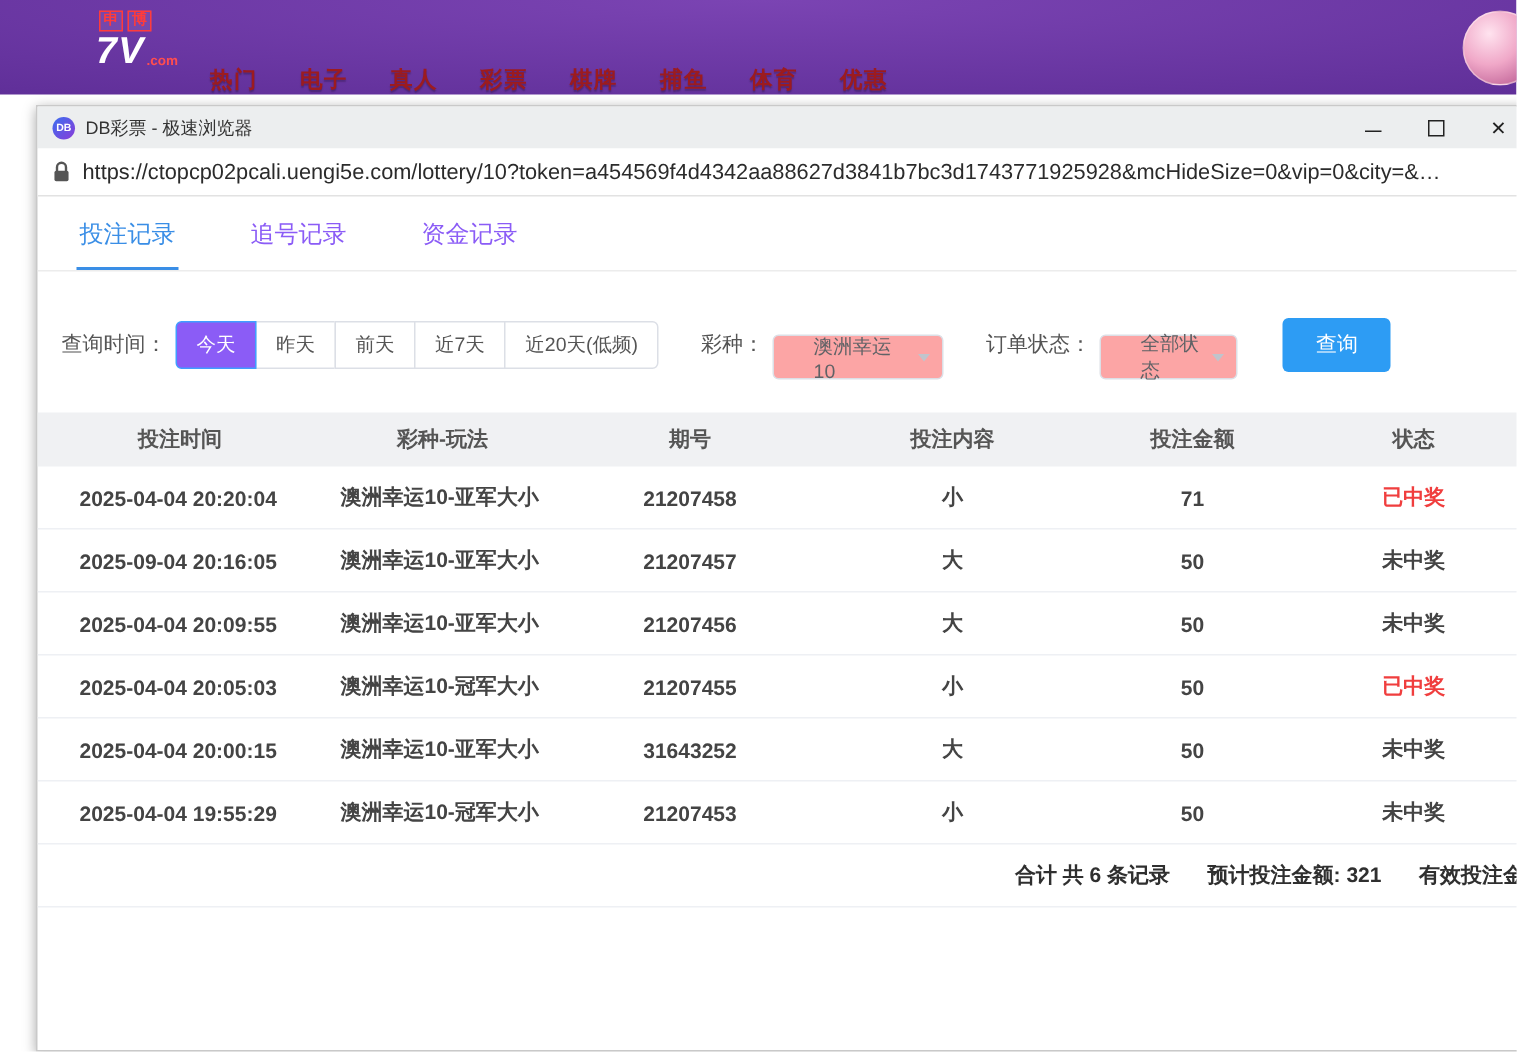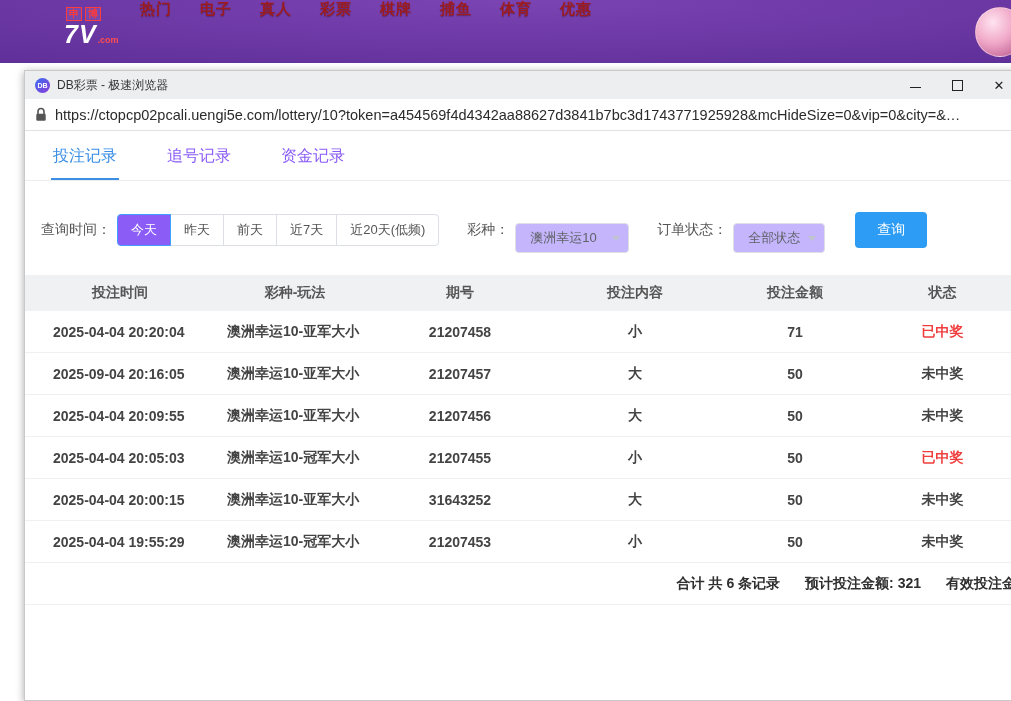--- a/index.html
+++ b/index.html
@@ -16,21 +16,21 @@
   }
   .logo { position:absolute; left:64px; top:7px; width:56px; cursor:pointer; }
   .logo-top { display:flex; gap:3px; margin-left:2px; }
   .logo-char {
     font-size:10px; line-height:12px; color:#ff3b3b;
     border:1px solid #ff3b3b; padding:0 2px; font-weight:bold; background:rgba(255,255,255,0.08);
   }
   .logo-bottom { display:flex; align-items:flex-end; }
   .logo-main { font-size:25px; line-height:26px; font-weight:bold; font-style:italic; color:#ffffff; letter-spacing:1px; }
   .logo-suffix { font-size:9px; font-weight:bold; color:#ff4d4f; margin-left:1px; line-height:14px; }
-  .site-nav { position:absolute; left:126px; top:0; height:63px; display:flex; align-items:flex-start; }
+  .site-nav { position:absolute; left:126px; top:0; height:63px; display:flex; align-items:flex-end; }
   .nav-item {
     width:60px; text-align:center; font-size:15px; font-weight:bold;
     color:#9c1b1f; letter-spacing:1px; cursor:pointer;
     text-shadow:0 1px 1px rgba(0,0,0,0.25);
   }
   .avatar {
     position:absolute; right:-14px; top:7px; width:48px; height:48px; border-radius:50%;
     background: radial-gradient(circle at 35% 30%, #ffe3ef 0%, #f0a8c8 45%, #c76d9e 80%, #8e4a74 100%);
     border:1px solid rgba(255,255,255,0.4);
   }
@@ -75,23 +75,23 @@
   .time-group { display:inline-flex; }
   .time-btn {
     height:32px; padding:0 13px; background:#fff; border:1px solid #dcdfe6; color:#555;
     font-size:13px; margin-left:-1px; cursor:pointer; font-family:inherit;
   }
   .time-btn:first-child { border-radius:4px 0 0 4px; margin-left:0; }
   .time-btn:last-child { border-radius:0 4px 4px 0; }
   .time-btn.active { background:#8b5cf6; border-color:#409eff; color:#fff; position:relative; }
   .gap28 { margin-left:28px; }
   .select-box {
-    height:30px; border:1px solid #dcdfe6; border-radius:4px; background:#c4b5fd;
+    height:30px; border:1px solid #dcdfe6; border-radius:4px; background:#fca5a5;
     display:inline-flex; align-items:center; justify-content:space-between;
-    padding:0 8px 0 14px; font-size:13px; color:#606266; cursor:pointer; box-sizing:border-box;margin-top:16px;
+    padding:0 8px 0 26px; font-size:13px; color:#606266; cursor:pointer; box-sizing:border-box;margin-top:16px;
   }
   .sel-lottery { width:114px; }
   .sel-status { width:92px; }
   .caret { width:0; height:0; border-left:4px solid transparent; border-right:4px solid transparent; border-top:5px solid #c0c4cc; margin-left:6px; }
   .search-btn {
     margin-left:30px; width:72px; height:36px; background:#2d9cf4; border:none; border-radius:4px;
     color:#fff; font-size:14px; cursor:pointer; font-family:Liberation Serif, serif;
   }
 
   

